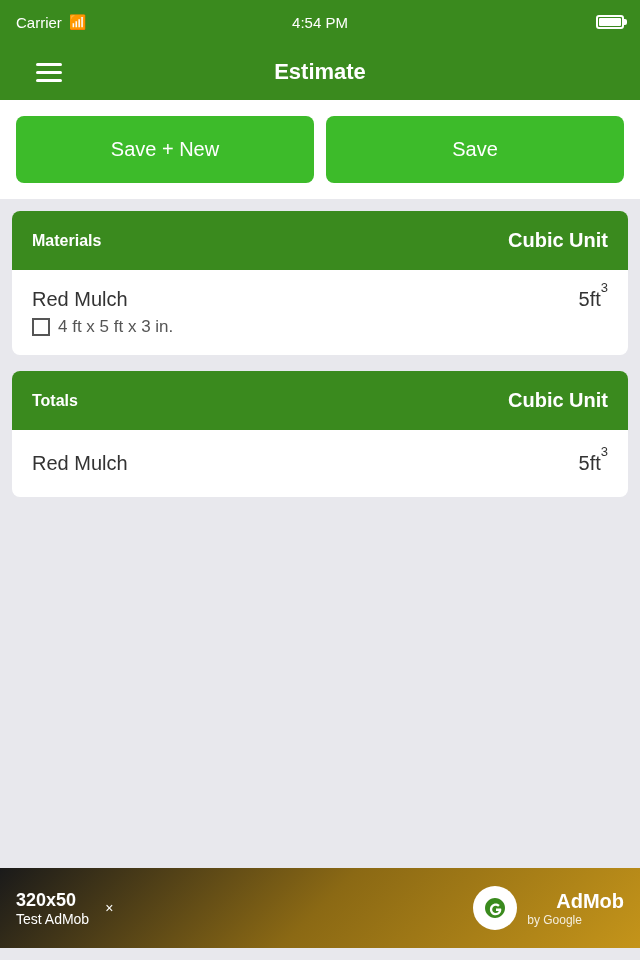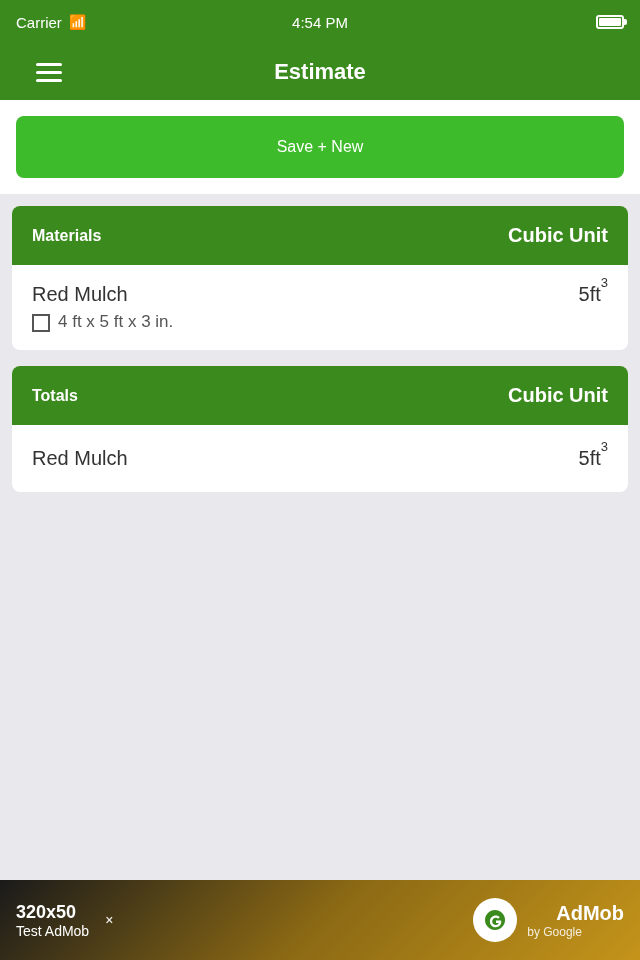--- a/index.html
+++ b/index.html
@@ -135,22 +135,22 @@
       display: flex;
       gap: 12px;
     }
 
     .btn-save-new {
       flex: 1;
       background: #3dbb2a;
       color: white;
       border: none;
       border-radius: 8px;
-      padding: 22px 16px;
-      font-size: 16px;
+      padding: 6px 16px;
+      font-size: 20px;
       font-weight: 500;
       cursor: pointer;
       text-align: center;
     }
 
     .btn-save {
       flex: 1;
       background: #3dbb2a;
       color: white;
       border: none;
@@ -205,21 +205,21 @@
     }
 
     .material-name {
       font-size: 20px;
       color: #333;
       font-weight: 400;
     }
 
     .material-dimensions {
       display: flex;
-      align-items: flex-end;
+      align-items: center;
       gap: 8px;
       font-size: 17px;
       color: #555;
     }
 
     .checkbox-icon {
       width: 18px;
       height: 18px;
       border: 2px solid #555;
       display: inline-block;
@@ -255,21 +255,21 @@
     .total-value {
       font-size: 20px;
       color: #333;
       display: flex;
       align-items: flex-start;
     }
 
     
     .ad-banner {
       position: absolute;
-      bottom: 0;
+      bottom: 12px;
       left: 0;
       width: 100%;
       height: 80px;
       background: linear-gradient(135deg, #1a1a1a 0%, #8b6914 50%, #c4941a 100%);
       display: flex;
       align-items: center;
       padding: 0 16px;
       gap: 16px;
     }
 
@@ -356,20 +356,21 @@
     <span></span>
   </div>
   <span class="nav-title">Estimate</span>
 </div>
 
 <div class="main-content">
 
   <div class="buttons-section">
     <div class="buttons-row">
       <button class="btn-save-new">Save + New</button>
+      <button class="btn-save">Save</button>
     </div>
   </div>
 
   <div class="section-card">
     <div class="section-header">
       <span class="section-header-left">Materials</span>
       <span class="section-header-right">Cubic Unit</span>
     </div>
     <div class="material-row">
       <div class="material-info">

